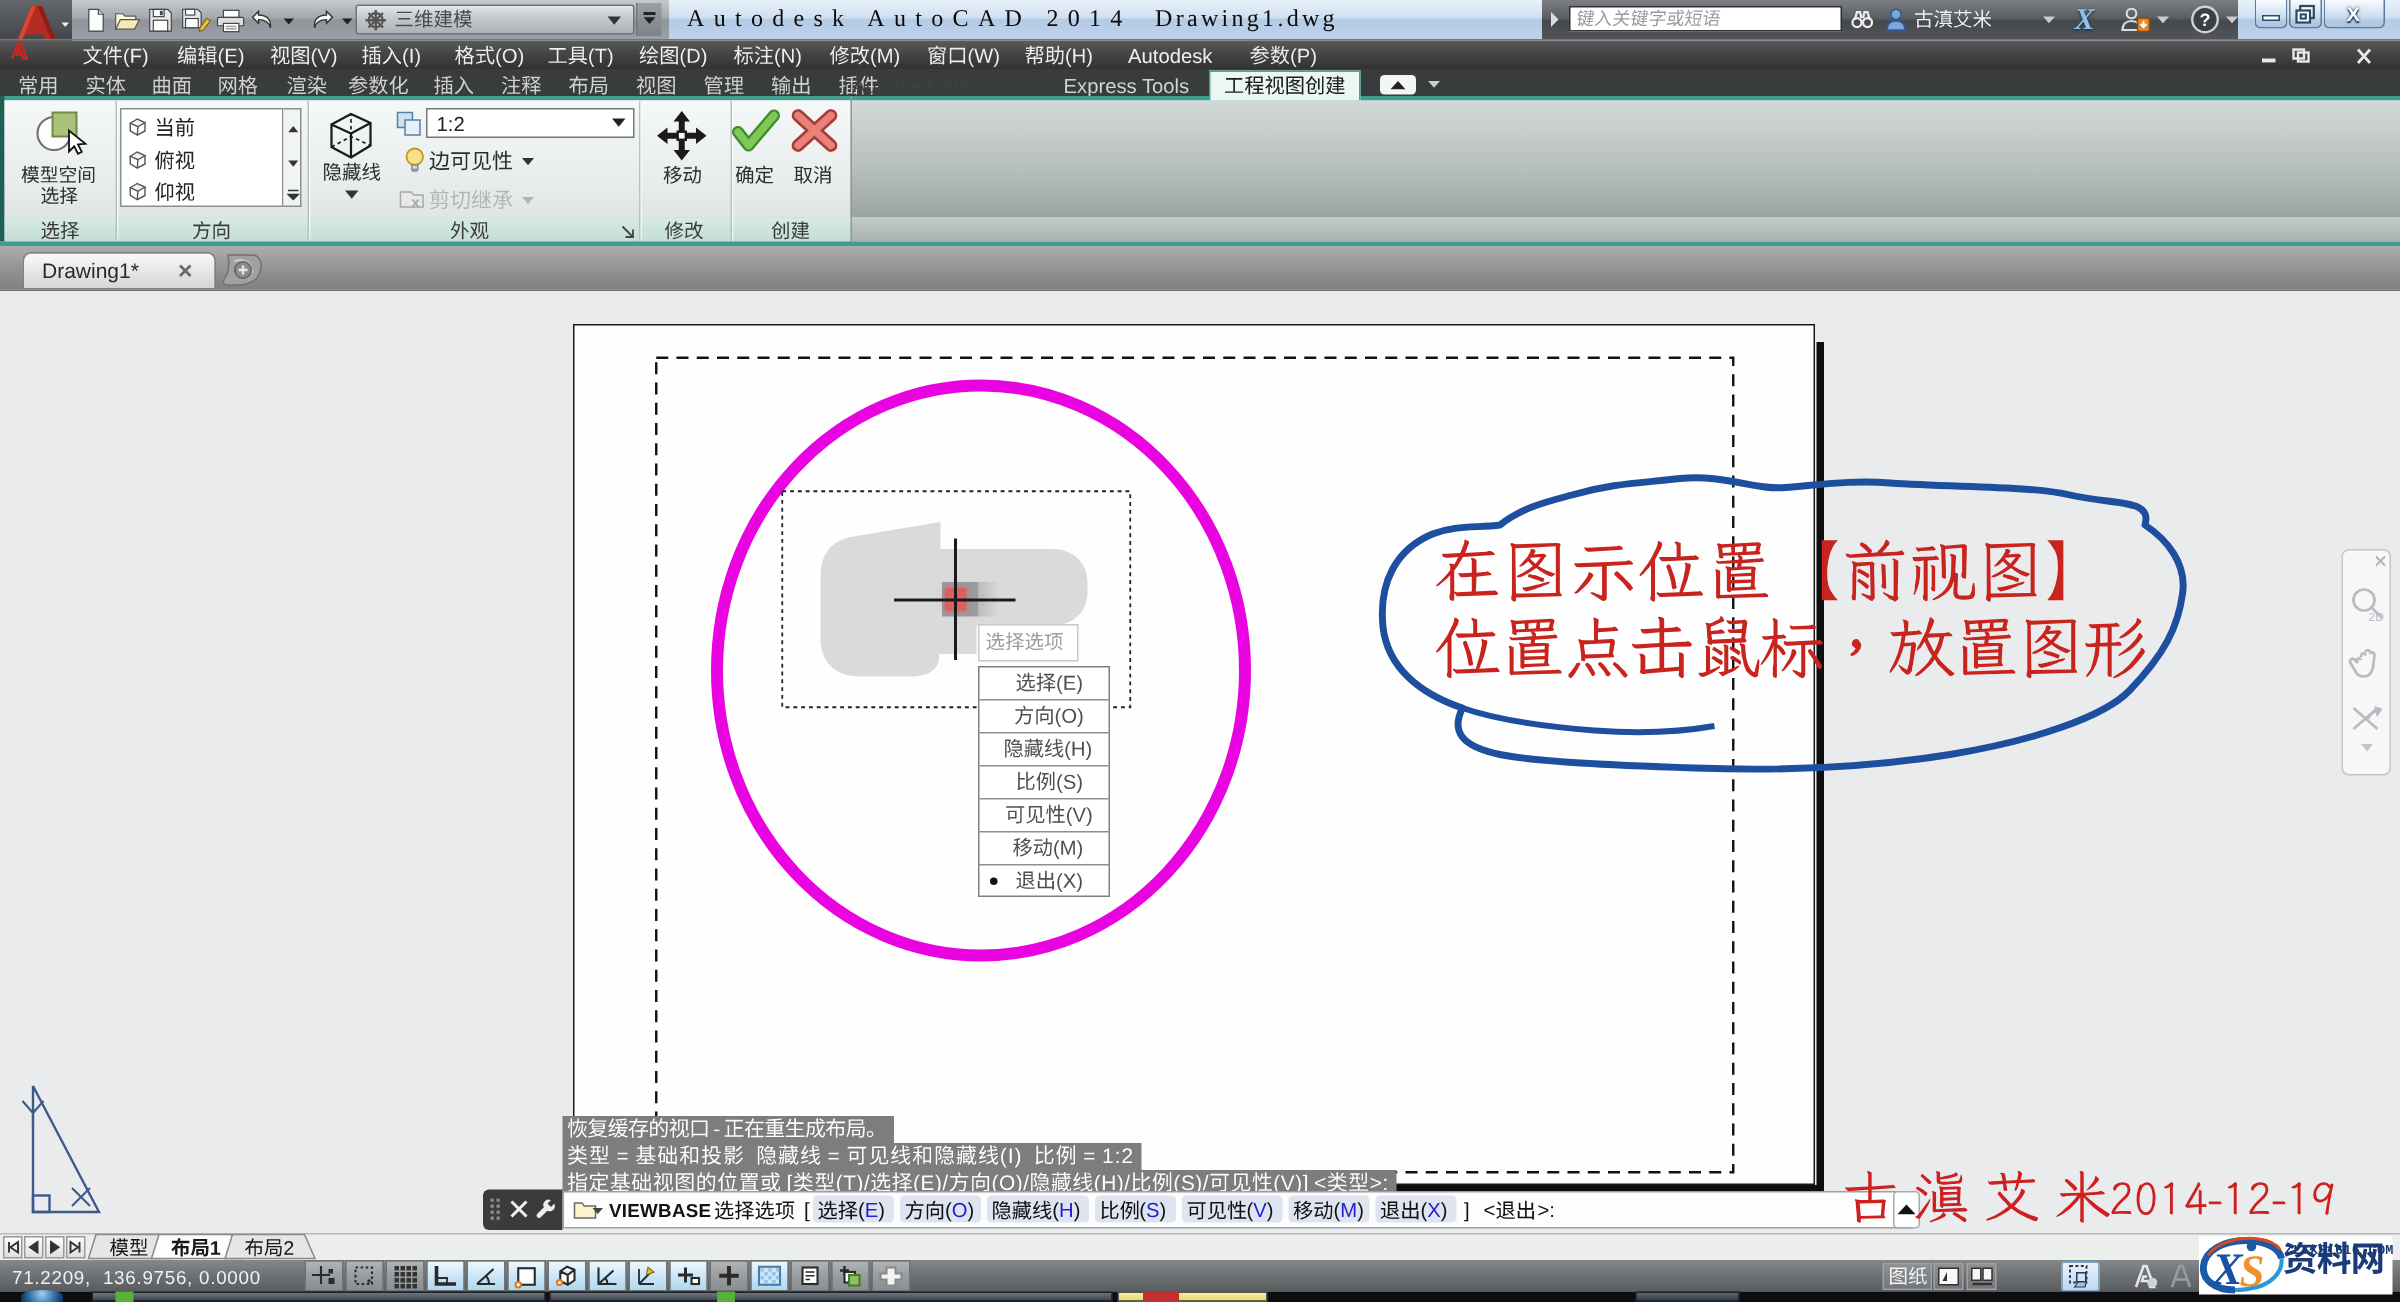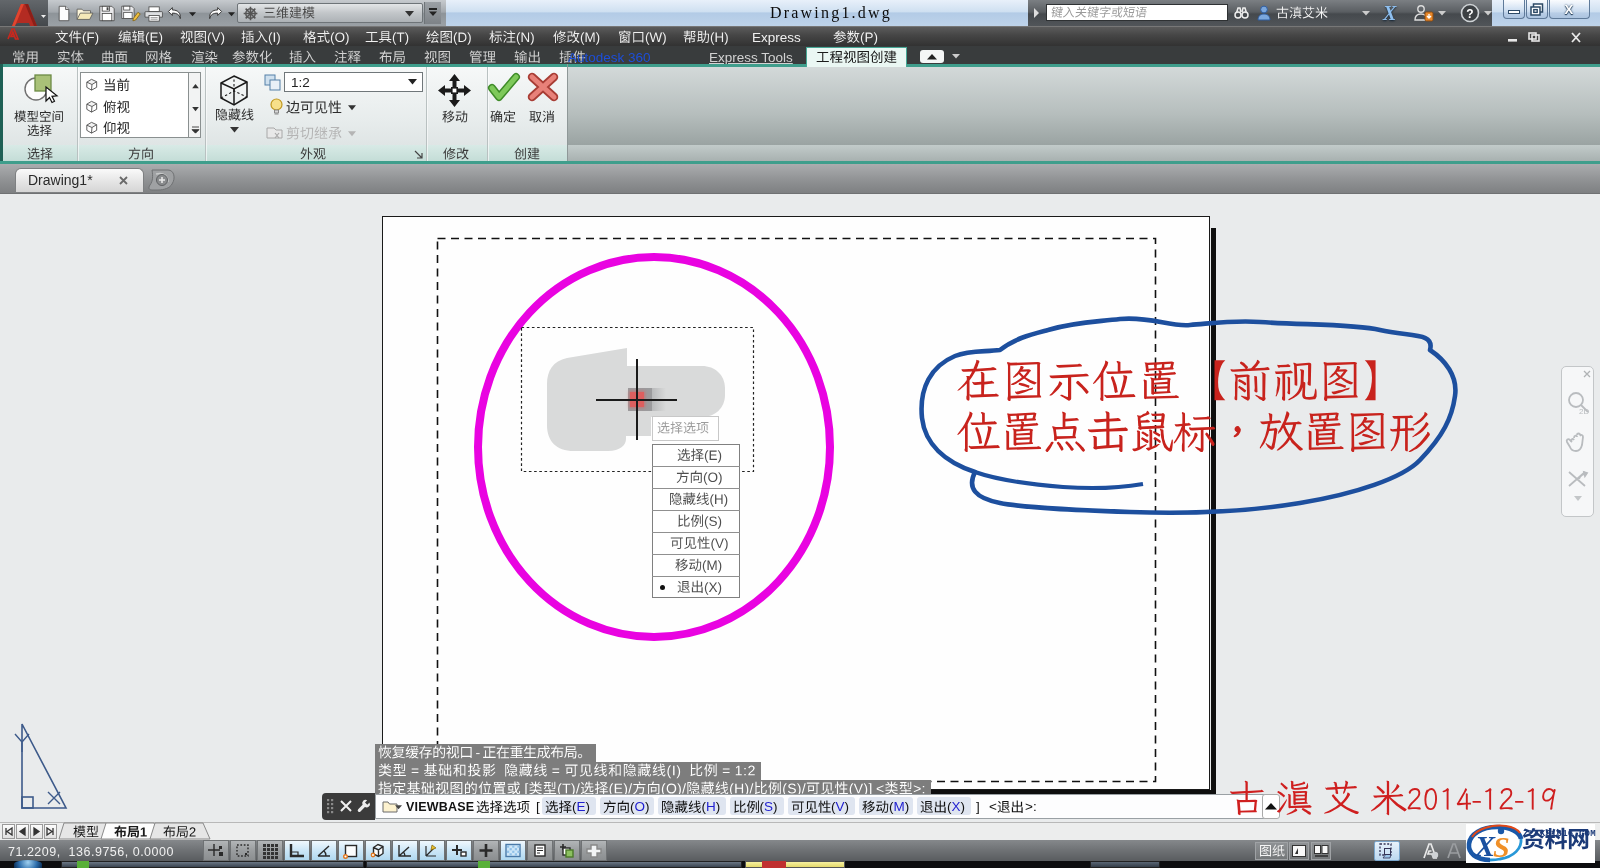--- a/index.html
+++ b/index.html
@@ -252,20 +252,21 @@
       </svg>
     </div>
     <svg style="position:absolute;left:405px;top:11px;width:9px;height:6px;" viewBox="0 0 9 6">
       <path d="M0 0h9L4.5 5.5z" fill="#333"></path>
     </svg>
     <div style="position:absolute;left:424px;top:2px;width:17px;height:22px;background:linear-gradient(#9ba0a5,#7d8287);border-left:1px solid #6e7478;"></div>
     <svg style="position:absolute;left:428px;top:7px;width:10px;height:12px;" viewBox="0 0 10 12">
       <path d="M1 1h8v2H1z" fill="#222"></path>
       <path d="M1 4.5h8L5 9z" fill="#222"></path>
     </svg>
+    <div style="position:absolute;left:458px;top:4px;width:340px;height:18px;font:16px 'Liberation Serif';color:#0b0b0b;letter-spacing:6.2px;">Autodesk AutoCAD 2014</div>
     <div style="position:absolute;left:770px;top:4px;width:220px;height:18px;font:16px 'Liberation Serif';color:#0b0b0b;letter-spacing:2.2px;">Drawing1.dwg</div>
     <div style="position:absolute;left:1028px;top:0px;width:464px;height:26px;background:linear-gradient(#7b7f83,#5a5e62 46%,#45494d 54%,#515559);"></div>
     <svg style="position:absolute;left:1033px;top:8px;width:7px;height:10px;" viewBox="0 0 7 10">
       <path d="M1 0l5 5-5 5z" fill="#ddd"></path>
     </svg>
     <div style="position:absolute;left:1046px;top:4px;width:182px;height:17px;background:#fff;border:1px solid #2e3133;"></div>
     <div style="position:absolute;left:1051px;top:6px;width:150px;height:13px;transform:skewX(-8deg);">
       <svg style="display:block;width:96.0px;height:12px;fill:#9a9a9a;" viewBox="0 -88 800 100" preserveAspectRatio="none">
         <use href="#q4" x="0"></use>
         <use href="#q5" x="100"></use>
@@ -423,21 +424,21 @@
     </div>
     <div style="position:absolute;left:683px;top:30px;width:70px;height:14px;">
       <svg style="display:block;width:45.7px;height:13.5px;fill:#f0f0f0;" viewBox="0 -88 339 100" preserveAspectRatio="none">
         <use href="#q45" x="0"></use>
         <use href="#q46" x="100"></use>
         <use href="#q17" x="200"></use>
         <use href="#q47" x="233.3"></use>
         <use href="#q19" x="305.5"></use>
       </svg>
     </div>
-    <div style="position:absolute;left:752px;top:30px;width:60px;height:14px;font:13.5px 'Liberation Sans';color:#f0f0f0;">Express</div>
+    <div style="position:absolute;left:752px;top:30px;width:60px;height:14px;font:13.5px 'Liberation Sans';color:#f0f0f0;">Autodesk</div>
     <div style="position:absolute;left:833px;top:30px;width:70px;height:14px;">
       <svg style="display:block;width:45.0px;height:13.5px;fill:#f0f0f0;" viewBox="0 -88 333 100" preserveAspectRatio="none">
         <use href="#q48" x="0"></use>
         <use href="#q49" x="100"></use>
         <use href="#q17" x="200"></use>
         <use href="#q50" x="233.3"></use>
         <use href="#q19" x="300"></use>
       </svg>
     </div>
     <svg style="position:absolute;left:1506px;top:32px;width:80px;height:11px;" viewBox="0 0 80 11">
@@ -521,22 +522,22 @@
         <use href="#q66" x="0"></use>
         <use href="#q67" x="100"></use>
       </svg>
     </div>
     <div style="position:absolute;left:558.5px;top:49.5px;width:30px;height:14px;">
       <svg style="display:block;width:27.0px;height:13.5px;fill:#d2d2d2;" viewBox="0 -88 200 100" preserveAspectRatio="none">
         <use href="#q26" x="0"></use>
         <use href="#q16" x="100"></use>
       </svg>
     </div>
-    <div style="position:absolute;left:568px;top:49.5px;width:95px;height:14px;font:13.5px 'Liberation Sans';color:#1d4ed8;">Autodesk 360</div>
-    <div style="position:absolute;left:709px;top:49.5px;width:95px;height:14px;font:13.5px 'Liberation Sans';color:#d2d2d2;text-decoration:underline;">Express Tools</div>
+    <div style="position:absolute;left:568px;top:49.5px;width:95px;height:14px;font:13.5px 'Liberation Sans';color:#404040;">Autodesk 360</div>
+    <div style="position:absolute;left:709px;top:49.5px;width:95px;height:14px;font:13.5px 'Liberation Sans';color:#d2d2d2;">Express Tools</div>
     <div style="position:absolute;left:0px;top:64px;width:1600px;height:3px;background:#3f9e8c;"></div>
     <div style="position:absolute;left:806px;top:47px;width:101px;height:20px;background:#eaf7f3;border:1px solid #46a795;border-bottom:none;"></div>
     <div style="position:absolute;left:815.5px;top:50px;width:98px;height:14px;">
       <svg style="display:block;width:81.0px;height:13.5px;fill:#1c1c1c;" viewBox="0 -88 600 100" preserveAspectRatio="none">
         <use href="#q31" x="0"></use>
         <use href="#q68" x="100"></use>
         <use href="#q23" x="200"></use>
         <use href="#q24" x="300"></use>
         <use href="#q69" x="400"></use>
         <use href="#q2" x="500"></use>

